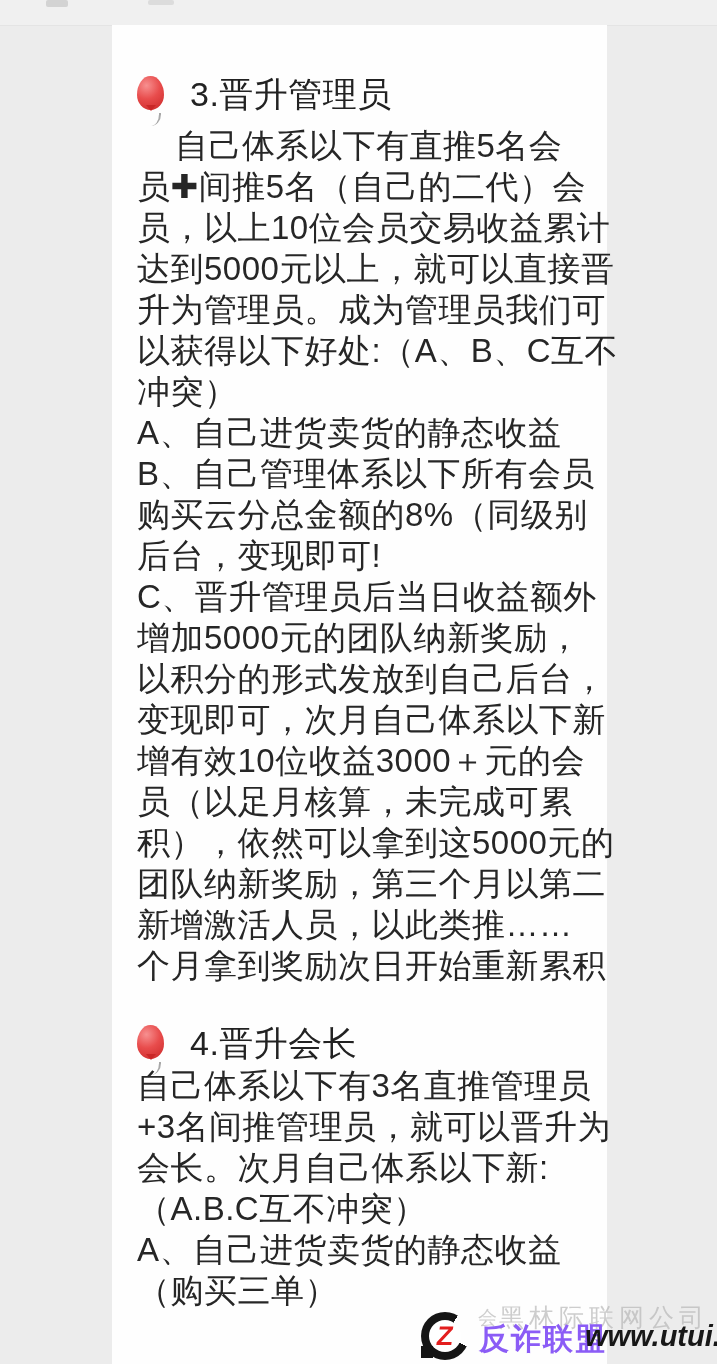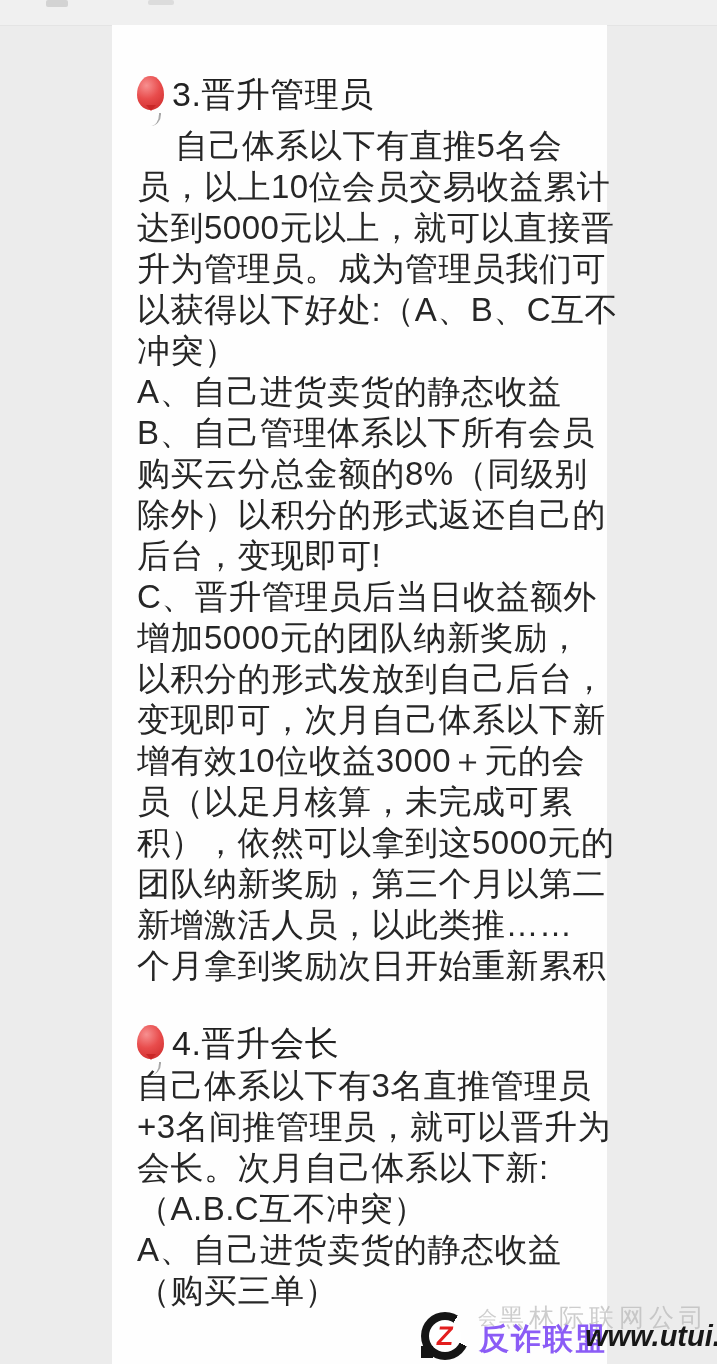--- a/index.html
+++ b/index.html
@@ -19,21 +19,21 @@
   .content-card{
     position:absolute;left:112px;top:25px;width:495px;height:1339px;
     background:#fefefe;
   }
   .content{
     padding:47px 10px 0 25px;
     color:#262626;
     font-size:33px;line-height:41px;letter-spacing:.5px;
   }
   .heading{
-    display:flex;align-items:center;gap:8px;
+    display:flex;align-items:center;gap:26px;
     height:44px;line-height:44px;font-size:34px;color:#222;
   }
   .heading.h3{margin-bottom:9px;}
   .heading.h4{margin-top:35px;}
   .ln{white-space:nowrap;height:41px;}
   .ln.indent{text-indent:38px;}
   
   .balloon{
     position:relative;width:27px;height:34px;flex:0 0 27px;margin-top:-2px;
     background:radial-gradient(circle at 35% 28%, #f79090 0%, #e84c4c 45%, #c92727 100%);
@@ -91,31 +91,31 @@
 
 <div class="content-card">
   <div class="content">
 
     <div class="heading h3">
       <span class="balloon"></span>
       <span>3.晋升管理员</span>
     </div>
 
     <div class="ln indent">自己体系以下有直推5名会</div>
+    <div class="ln">员✚间推5名（自己的二代）会</div>
     <div class="ln">员，以上10位会员交易收益累计</div>
     <div class="ln">达到5000元以上，就可以直接晋</div>
     <div class="ln">升为管理员。成为管理员我们可</div>
     <div class="ln">以获得以下好处:（A、B、C互不</div>
     <div class="ln">冲突）</div>
 
     <div class="ln">A、自己进货卖货的静态收益</div>
 
     <div class="ln">B、自己管理体系以下所有会员</div>
     <div class="ln">购买云分总金额的8%（同级别</div>
-    <div class="ln">除外）以积分的形式返还自己的</div>
     <div class="ln">后台，变现即可!</div>
 
     <div class="ln">C、晋升管理员后当日收益额外</div>
     <div class="ln">增加5000元的团队纳新奖励，</div>
     <div class="ln">以积分的形式发放到自己后台，</div>
     <div class="ln">变现即可，次月自己体系以下新</div>
     <div class="ln">增有效10位收益3000＋元的会</div>
     <div class="ln">员（以足月核算，未完成可累</div>
     <div class="ln">积），依然可以拿到这5000元的</div>
     <div class="ln">团队纳新奖励，第三个月以第二</div>

